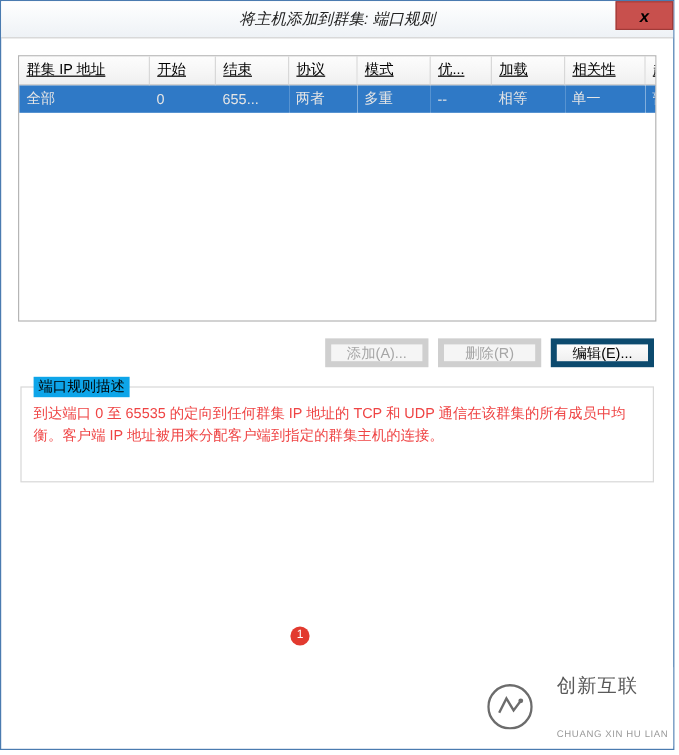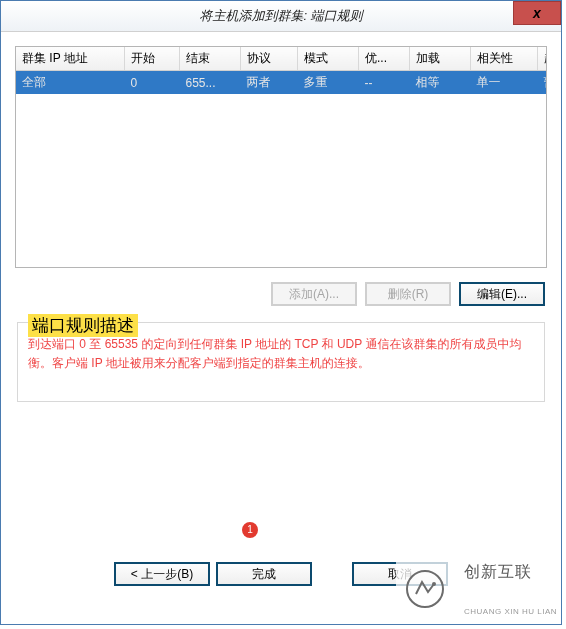--- a/index.html
+++ b/index.html
@@ -72,41 +72,42 @@
   th {
     background: linear-gradient(#fdfdfd, #f0f0f0);
     border-right: 1px solid #d8d8d8;
     border-bottom: 1px solid #d0d0d0;
     font-weight: normal;
     text-align: left;
     padding: 3px 6px;
     font-size: 12px;
     white-space: nowrap;
     overflow: hidden;
+    text-decoration: underline;
   }
   td {
     padding: 3px 6px;
     font-size: 12px;
     white-space: nowrap;
     overflow: hidden;
   }
   tr.selected td {
     background: #2f79c6;
     color: #e5e5e5;
   }
   .btn-row {
     display: flex;
     justify-content: flex-end;
     gap: 8px;
     margin: 14px 2px 16px 0;
   }
   .btn {
     min-width: 86px;
     height: 24px;
-    border: 2px solid #0c4a6e;
+    border: 5px solid #0c4a6e;
     background: linear-gradient(#fdfdfd,#efefef);
     font-size: 12px;
     display: flex;
     align-items: center;
     justify-content: center;
     box-sizing: border-box;
     padding: 0 10px;
   }
   .btn.disabled {
     color: #a6a6a6;
@@ -116,23 +117,23 @@
   .groupbox {
     border: 1px solid #d8d8d8;
     margin: 0 2px;
     padding: 12px 10px 28px 10px;
     position: relative;
   }
   .groupbox .legend {
     position: absolute;
     top: -9px;
     left: 10px;
-    background: #fde047;
+    background: #0ea5e9;
     padding: 0 4px;
-    font-size: 17px;
+    font-size: 12px;
   }
   .groupbox .desc {
     line-height: 1.6;
     color: #ef4444;
   }
   .num-badge {
     position: absolute;
     left: 241px;
     top: 521px;
     width: 16px;
@@ -226,26 +227,20 @@
     </div>
 
     <div class="groupbox">
       <div class="legend">端口规则描述</div>
       <div class="desc">到达端口 0 至 65535 的定向到任何群集 IP 地址的 TCP 和 UDP 通信在该群集的所有成员中均衡。客户端 IP 地址被用来分配客户端到指定的群集主机的连接。</div>
     </div>
   </div>
 
   <div class="num-badge">1</div>
 
-  <div class="wizard-row">
-    <div class="btn">&lt; 上一步(B)</div>
-    <div class="btn">完成</div>
-    <div class="gap"></div>
-    <div class="btn">取消</div>
-  </div>
 
   <div class="watermark">
     <svg width="38" height="38" viewBox="0 0 38 38">
       <circle cx="19" cy="19" r="18" fill="none" stroke="#6c6c6c" stroke-width="2"></circle>
       <path d="M10 24 L16 12 L22 22 L28 14" fill="none" stroke="#6c6c6c" stroke-width="2"></path>
       <circle cx="28" cy="14" r="2" fill="#6c6c6c"></circle>
     </svg>
     <div>
       <div class="cn">创新互联</div>
       <div class="py">CHUANG XIN HU LIAN</div>

